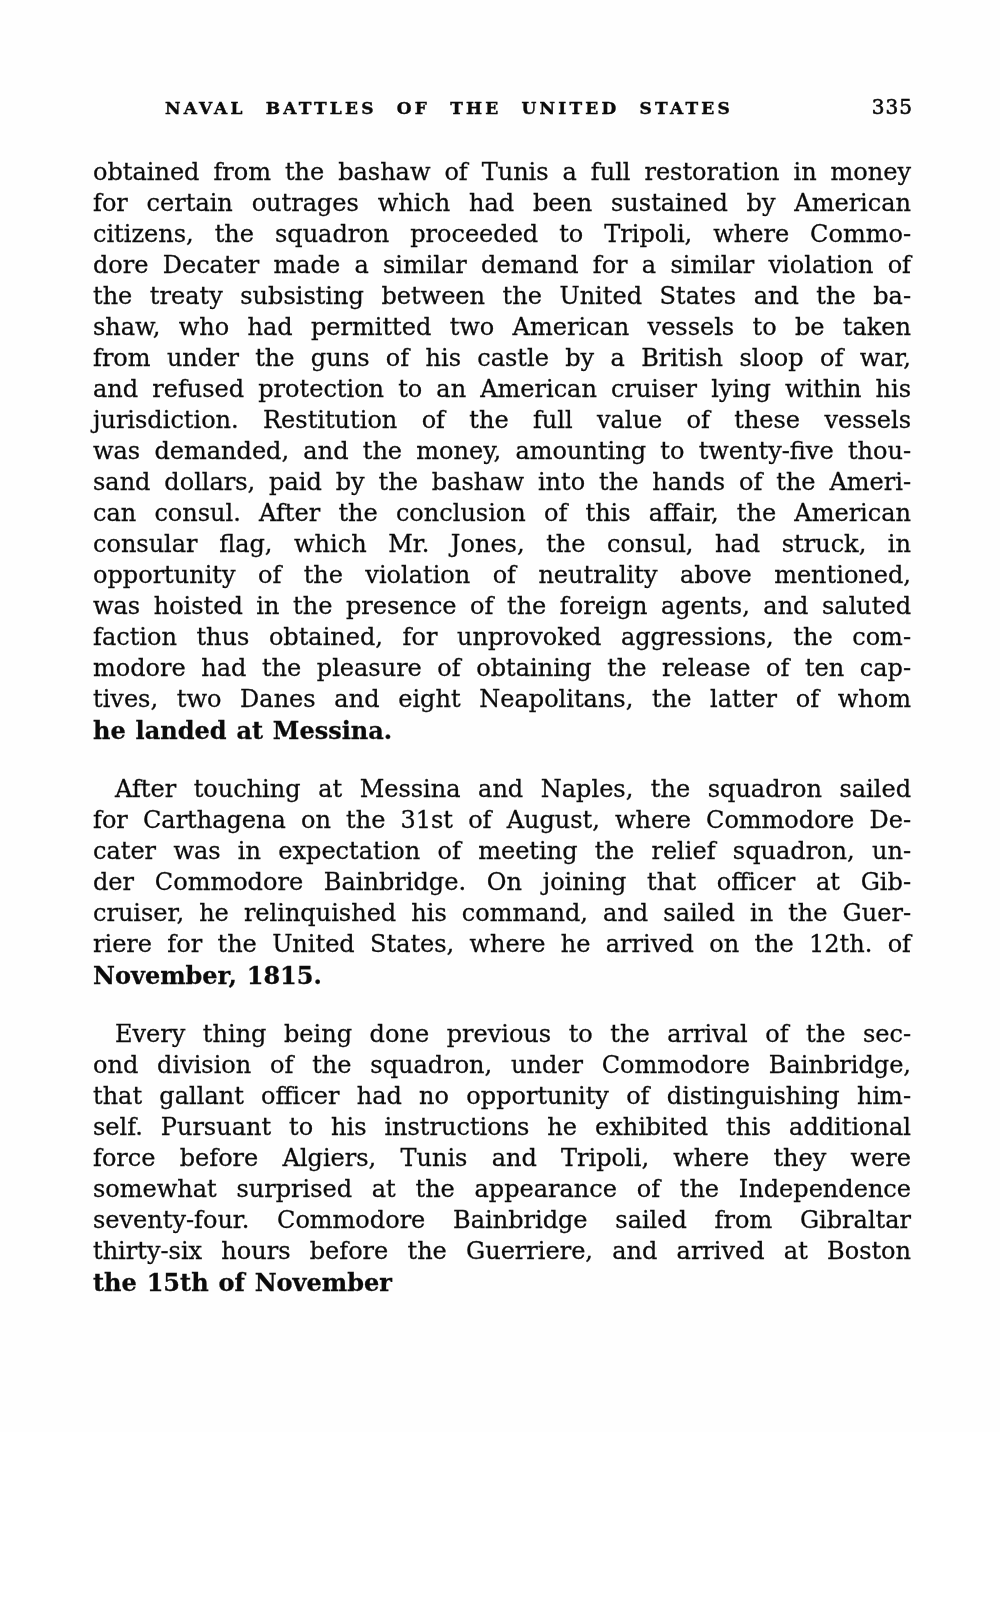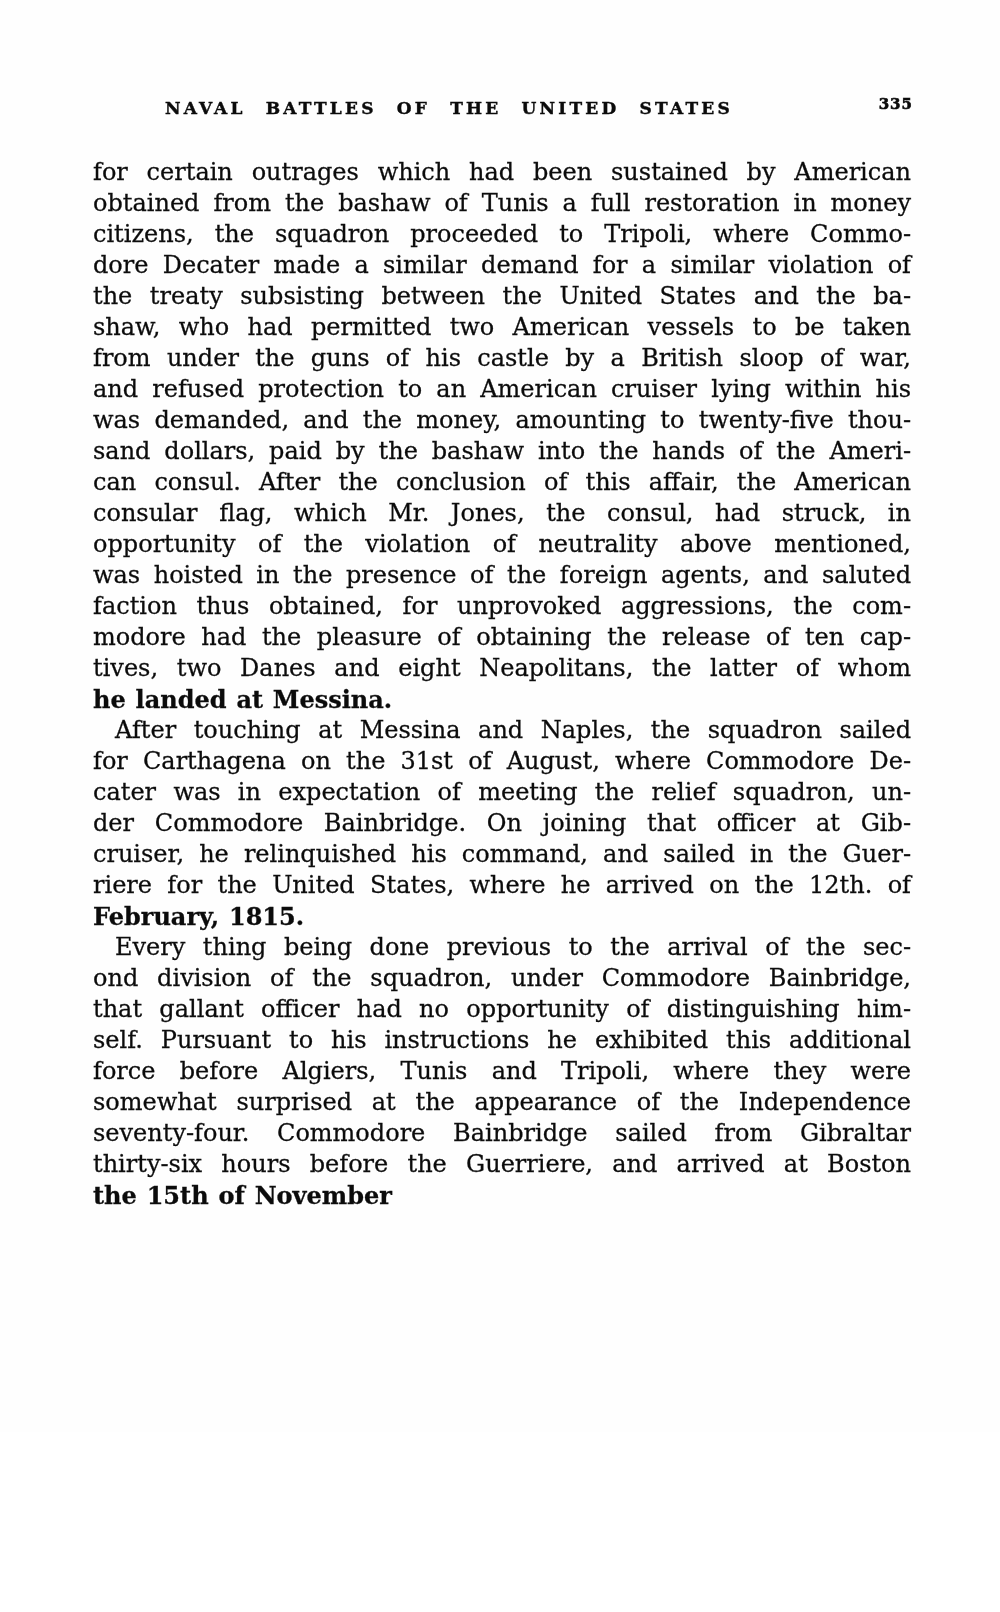--- a/index.html
+++ b/index.html
@@ -33,22 +33,22 @@
     font-weight: 700;
     letter-spacing: 3.2px;
     word-spacing: 11px;
     white-space: nowrap;
     -webkit-text-stroke: 0.4px #0b0b0b;
   }
   .header-page-number {
     position: absolute;
     right: 0;
     top: -3px;
-    font-size: 15px;
-    font-weight: 700;
+    font-size: 20px;
+    font-weight: 400;
     letter-spacing: 1px;
     -webkit-text-stroke: 0.6px #0b0b0b;
   }
   
   .text-block {
     position: absolute;
     top: 157px;
     left: 93px;
     width: 818px;
     font-size: 24px;
@@ -63,20 +63,21 @@
     white-space: normal;
     height: 31px;
     overflow: visible;
   }
   .line.last {
     text-align-last: left;
     font-weight: bold;
   }
   .line.indent {
     text-indent: 22px;
+    margin-top: 28px;
   }
   
   .speck {
     position: absolute;
     background: #1a1a1a;
     border-radius: 1px;
   }
   .speck-1 { left: 629px; top: 1439px; width: 3px; height: 3px; opacity: .85; }
   .speck-2 { left: 775px; top: 1441px; width: 3px; height: 3px; opacity: .8; }
   .speck-3 { left: 953px; top: 1505px; width: 4px; height: 4px; opacity: .9; }
@@ -87,48 +88,49 @@
 <div class="page">
 
   <div class="running-header">
     <div class="header-title">NAVAL BATTLES OF THE UNITED STATES</div>
     <div class="header-page-number">335</div>
   </div>
 
   <div class="text-block">
 
     <div class="paragraph">
+      <div class="line">obtained from the bashaw of Tunis a full restoration in money</div>
       <div class="line">for certain outrages which had been sustained by American</div>
-      <div class="line">obtained from the bashaw of Tunis a full restoration in money</div>
       <div class="line">citizens, the squadron proceeded to Tripoli, where Commo-</div>
       <div class="line">dore Decater made a similar demand for a similar violation of</div>
       <div class="line">the treaty subsisting between the United States and the ba-</div>
       <div class="line">shaw, who had permitted two American vessels to be taken</div>
       <div class="line">from under the guns of his castle by a British sloop of war,</div>
       <div class="line">and refused protection to an American cruiser lying within his</div>
+      <div class="line">jurisdiction.  Restitution of the full value of these vessels</div>
       <div class="line">was demanded, and the money, amounting to twenty-five thou-</div>
       <div class="line">sand dollars, paid by the bashaw into the hands of the Ameri-</div>
       <div class="line">can consul.  After the conclusion of this affair, the American</div>
       <div class="line">consular flag, which Mr. Jones, the consul, had struck, in</div>
       <div class="line">opportunity of the violation of neutrality above mentioned,</div>
       <div class="line">was hoisted in the presence of the foreign agents, and saluted</div>
       <div class="line">faction thus obtained, for unprovoked aggressions, the com-</div>
       <div class="line">modore had the pleasure of obtaining the release of ten cap-</div>
       <div class="line">tives, two Danes and eight Neapolitans, the latter of whom</div>
       <div class="line last">he landed at Messina.</div>
     </div>
 
     <div class="paragraph">
       <div class="line indent">After touching at Messina and Naples, the squadron sailed</div>
       <div class="line">for Carthagena on the 31st of August, where Commodore De-</div>
       <div class="line">cater was in expectation of meeting the relief squadron, un-</div>
       <div class="line">der Commodore Bainbridge.  On joining that officer at Gib-</div>
       <div class="line">cruiser, he relinquished his command, and sailed in the Guer-</div>
       <div class="line">riere for the United States, where he arrived on the 12th. of</div>
-      <div class="line last">February, 1815.</div>
+      <div class="line last">November, 1815.</div>
     </div>
 
     <div class="paragraph">
       <div class="line indent">Every thing being done previous to the arrival of the sec-</div>
       <div class="line">ond division of the squadron, under Commodore Bainbridge,</div>
       <div class="line">that gallant officer had no opportunity of distinguishing him-</div>
       <div class="line">self.  Pursuant to his instructions he exhibited this additional</div>
       <div class="line">force before  Algiers, Tunis and Tripoli, where they were</div>
       <div class="line">somewhat surprised at the appearance of the Independence</div>
       <div class="line">seventy-four.  Commodore Bainbridge sailed from Gibraltar</div>

